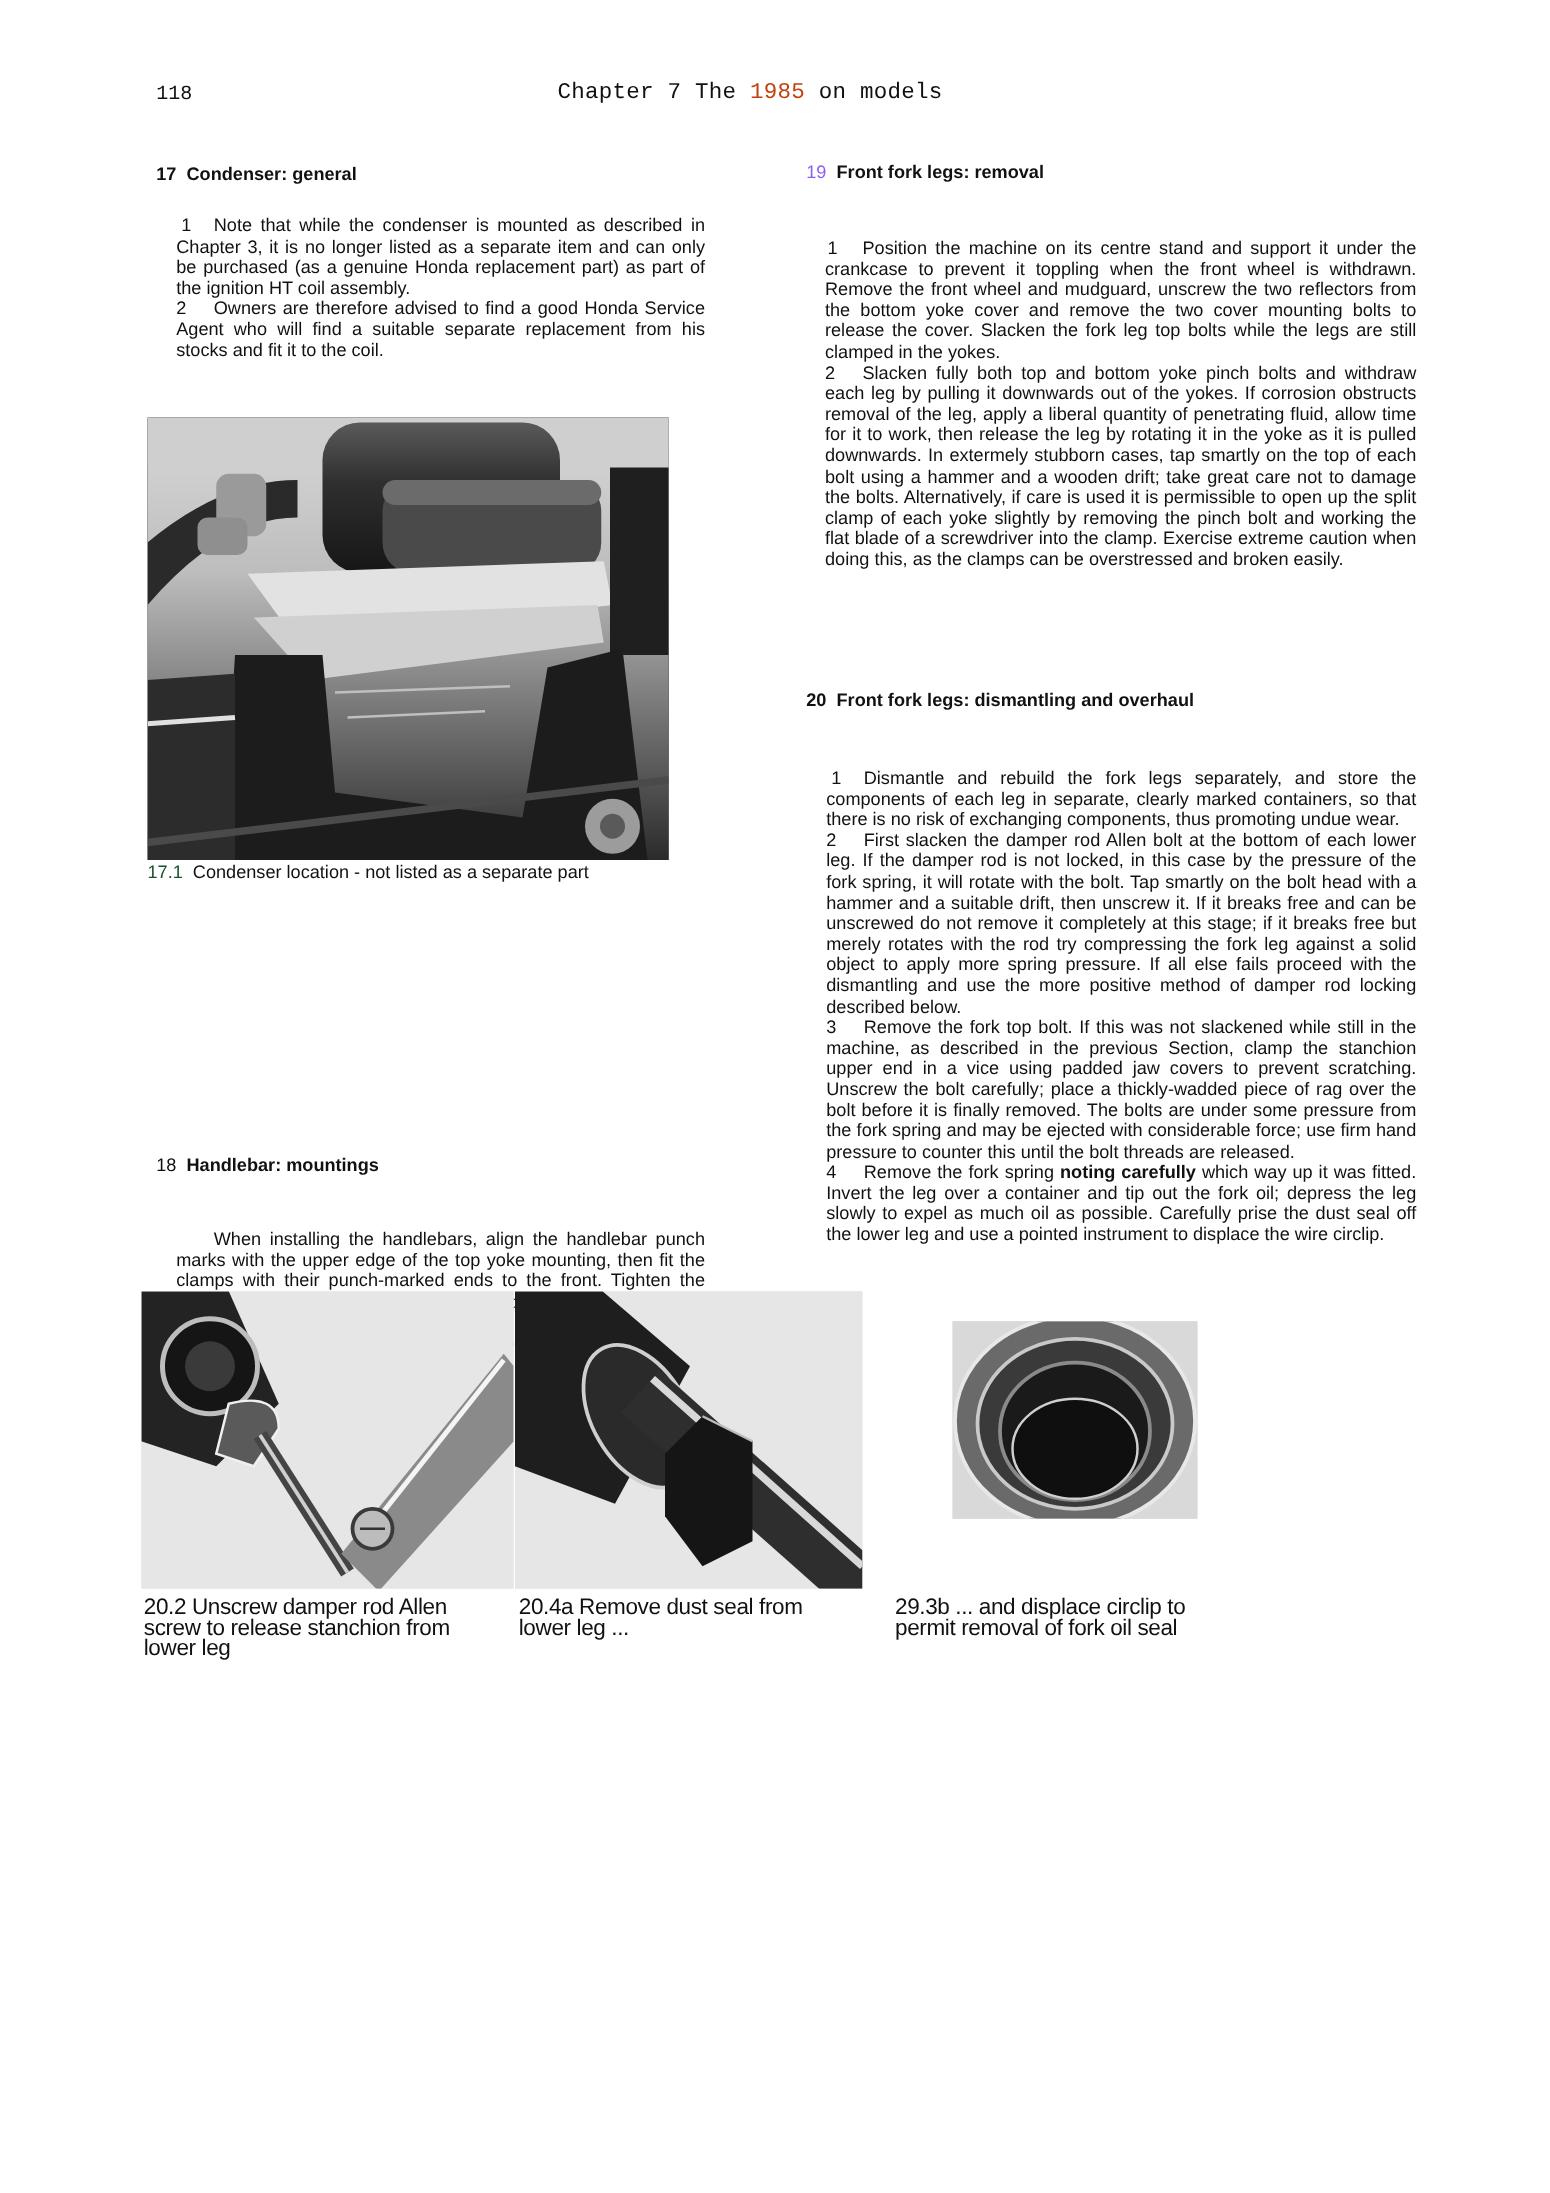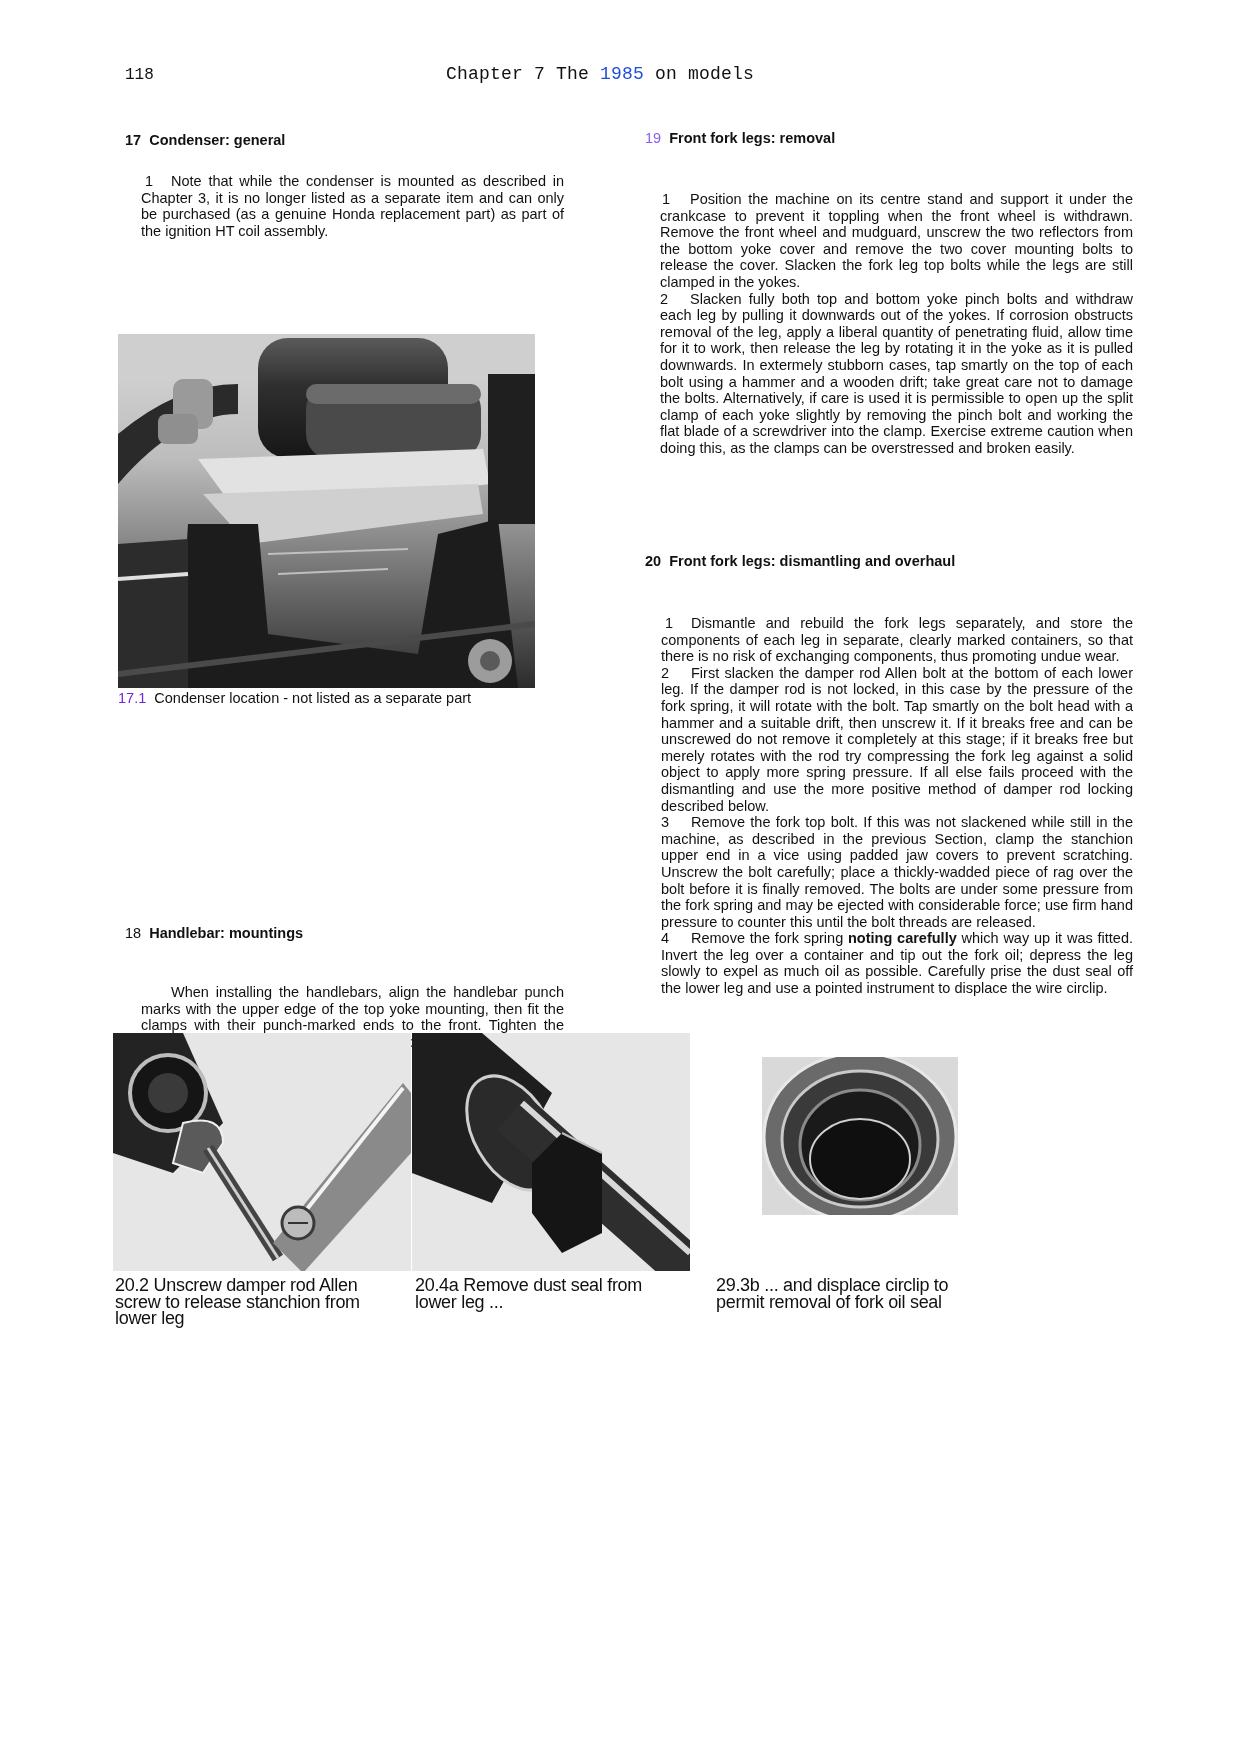--- a/index.html
+++ b/index.html
@@ -1,47 +1,48 @@
 <!DOCTYPE html>
 <html><head>
 <meta charset="utf-8">
 <style>
   html, body { margin:0; padding:0; background:#ffffff; }
   body { width:1240px; height:1754px; position:relative; overflow:hidden;
          font-family:"Liberation Sans", sans-serif; color:#111; }
   .abs { position:absolute;font-family:Liberation Mono, monospace; }
   .pagenum { left:125px; top:66px; font-size:16px; }
   .runhead { left:446px; top:64px; font-size:18px; letter-spacing:0.2px; }
-  .runhead .yr { color:#1d4ed8; }
+  .runhead .yr { color:#c2410c; }
   h2 { margin:0; font-size:14.5px; font-weight:bold; position:absolute; }
   h2 .num { font-weight:bold; }
   h2 .num.grey { color:#8b5cf6; font-weight:normal; }
   h2 .num.plain { font-weight:normal; }
   .para { position:absolute; font-size:14.5px; line-height:16.6px; text-align:justify; margin:16px; }
   .para p { margin:0; }
   .para .n { display:inline-block; width:30px; }
   .indent { text-indent:30px; }
   .photo { position:absolute; overflow:hidden; }
   .caption { position:absolute; font-size:14.5px; line-height:16.6px; }
-  .caption .cnum { color:#6d28d9; }
+  .caption .cnum { color:#14532d; }
   .caption.narrow { font-family:"Liberation Sans", sans-serif; font-size:18px; letter-spacing:-0.3px; }
 </style>
 </head>
 <body>
 
 <div class="abs pagenum">118</div>
 <div class="abs runhead">
   <span>Chapter 7 The </span><span class="yr">1985</span><span> on models</span>
 </div>
 
 <h2 style="left:125px; top:132px;">
   <span class="num">17</span>&nbsp;&nbsp;<span>Condenser: general</span>
 </h2>
 <div class="para" style="left:125px; top:157px; width:423px;">
   <p><span class="n" style="padding-left:4px;width:26px;">1</span><span>Note that while the condenser is mounted as described in Chapter 3, it is no longer listed as a separate item and can only be purchased (as a genuine Honda replacement part) as part of the ignition HT coil assembly.</span></p>
+  <p><span class="n">2</span><span>Owners are therefore advised to find a good Honda Service Agent who will find a suitable separate replacement from his stocks and fit it to the coil.</span></p>
 </div>
 
 <div class="photo" style="left:118px; top:334px; width:417px; height:354px; background:#3a3a3a;">
   <svg width="417" height="354" viewBox="0 0 417 354">
     <defs>
       <linearGradient id="bg1" x1="0" y1="0" x2="0" y2="1">
         <stop offset="0" stop-color="#d9d9d9"></stop>
           <stop offset="0.35" stop-color="#bdbdbd"></stop>
           <stop offset="1" stop-color="#2b2b2b"></stop>
       </linearGradient>

